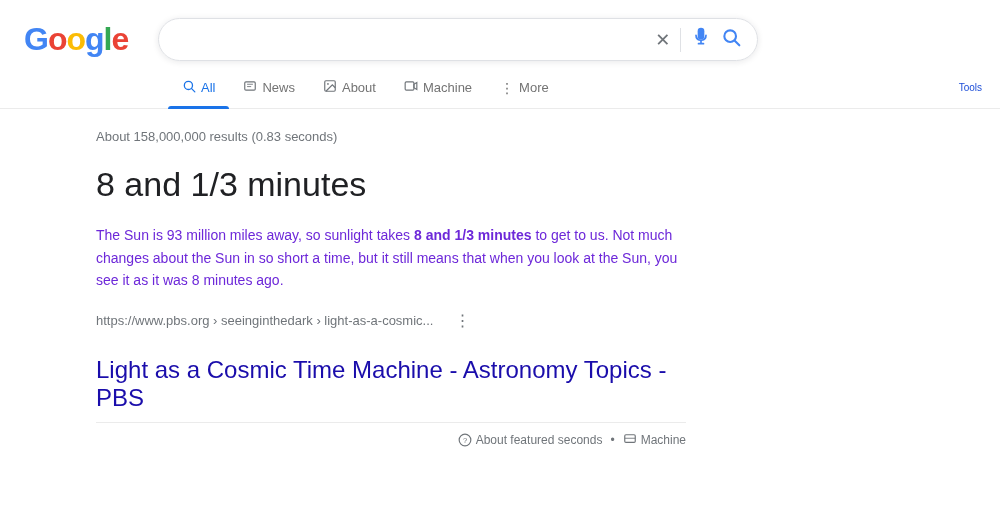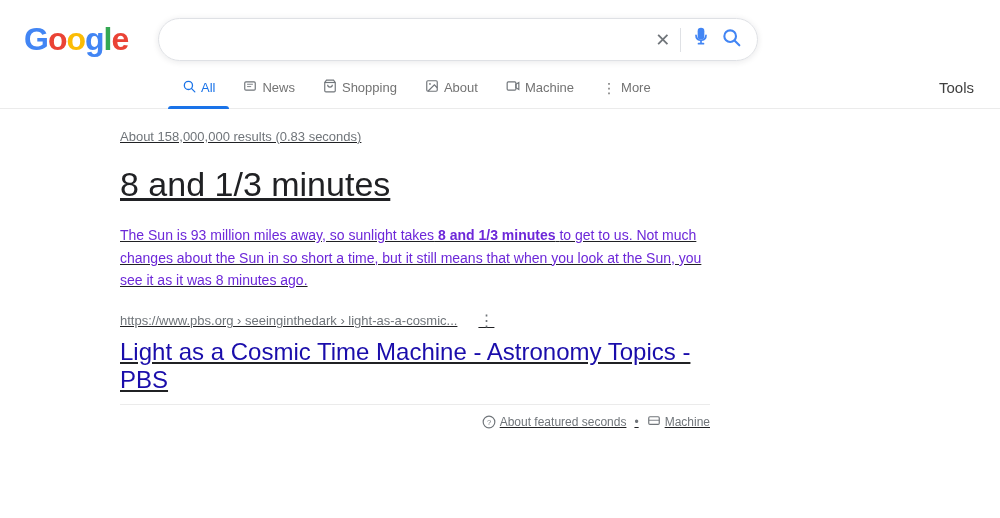--- a/index.html
+++ b/index.html
@@ -83,21 +83,21 @@
     .search-icon-btn {
       cursor: pointer;
       color: #4285F4;
       font-size: 18px;
     }
 
     
     .nav-bar {
       display: flex;
       align-items: center;
-      padding: 0 12px 0 168px;
+      padding: 0 4px 0 168px;
       border-bottom: 1px solid #ebebeb;
       margin-top: 6px;
     }
 
     .nav-item {
       display: flex;
       align-items: center;
       gap: 5px;
       padding: 12px 14px;
       font-size: 13px;
@@ -123,29 +123,28 @@
       border-radius: 3px 3px 0 0;
     }
 
     .nav-item .nav-icon {
       font-size: 14px;
     }
 
     .tools-btn {
       margin-left: auto;
       padding: 12px 14px;
-      font-size: 15px;
-      color: #404040;
+      font-size: 10px;
+      color: #1d4ed8;
       cursor: pointer;
     }
 
     
     .results-area {
-      padding: 20px 0 0 120px;
-      text-decoration: underline;
+      padding: 20px 0 0 96px;
     }
 
     .results-count {
       font-size: 13px;
       color: #70757a;
       margin-bottom: 18px;
     }
 
     .featured-snippet {
       max-width: 600px;
@@ -170,21 +169,21 @@
     .snippet-text strong {
       font-weight: bold;
     }
 
     .snippet-source {
       display: flex;
       align-items: center;
       gap: 21px;
       font-size: 13px;
       color: #70757a;
-      margin-bottom: 8px;
+      margin-bottom: 26px;
     }
 
     .snippet-source .more-icon {
       cursor: pointer;
       font-size: 16px;
       color: #70757a;
     }
 
     .snippet-link {
       font-size: 24px;
@@ -270,30 +269,20 @@
     <span class="nav-icon">
       <svg width="14" height="14" viewBox="0 0 24 24" fill="none">
         <rect x="3" y="5" width="18" height="14" rx="2" stroke="#70757a" stroke-width="2" fill="none"></rect>
         <line x1="7" y1="9" x2="17" y2="9" stroke="#70757a" stroke-width="1.5"></line>
         <line x1="7" y1="13" x2="14" y2="13" stroke="#70757a" stroke-width="1.5"></line>
       </svg>
     </span>
     <span>News</span>
   </div>
 
-  <div class="nav-item">
-    <span class="nav-icon">
-      <svg width="14" height="14" viewBox="0 0 24 24" fill="none">
-        <path d="M6 2L3 6v14a2 2 0 002 2h14a2 2 0 002-2V6l-3-4z" stroke="#70757a" stroke-width="2" fill="none"></path>
-        <line x1="3" y1="6" x2="21" y2="6" stroke="#70757a" stroke-width="2"></line>
-        <path d="M16 10a4 4 0 01-8 0" stroke="#70757a" stroke-width="2" fill="none"></path>
-      </svg>
-    </span>
-    <span>Shopping</span>
-  </div>
 
   <div class="nav-item">
     <span class="nav-icon">
       <svg width="14" height="14" viewBox="0 0 24 24" fill="none">
         <rect x="3" y="3" width="18" height="18" rx="2" stroke="#70757a" stroke-width="2" fill="none"></rect>
         <circle cx="8.5" cy="8.5" r="1.5" fill="#70757a"></circle>
         <path d="M21 15l-5-5L5 21" stroke="#70757a" stroke-width="2" fill="none"></path>
       </svg>
     </span>
     <span>About</span>

